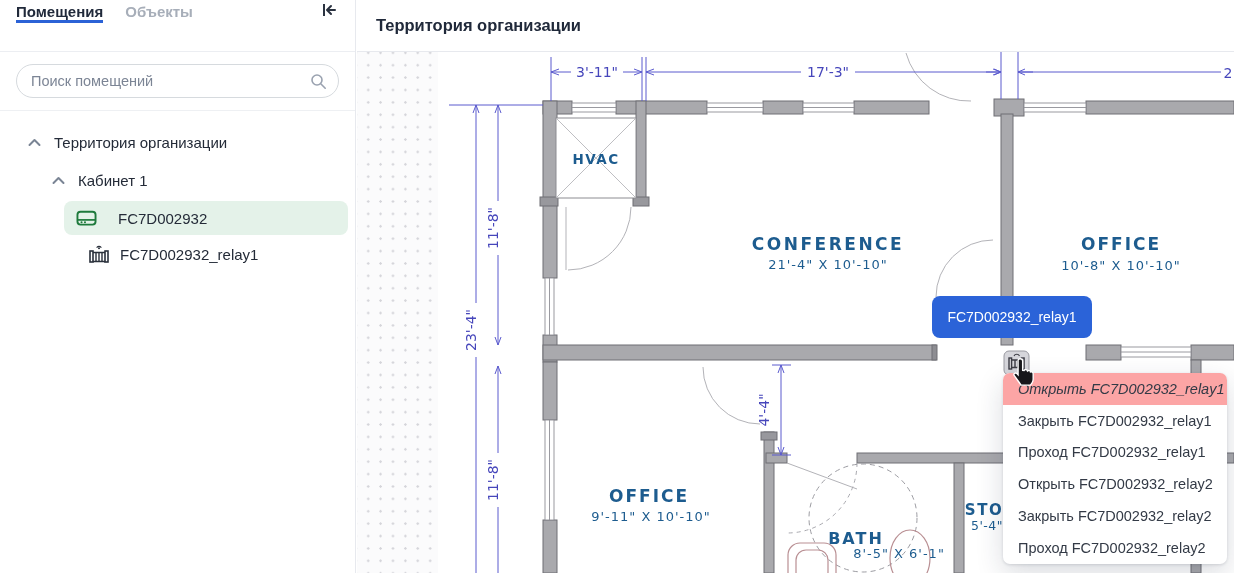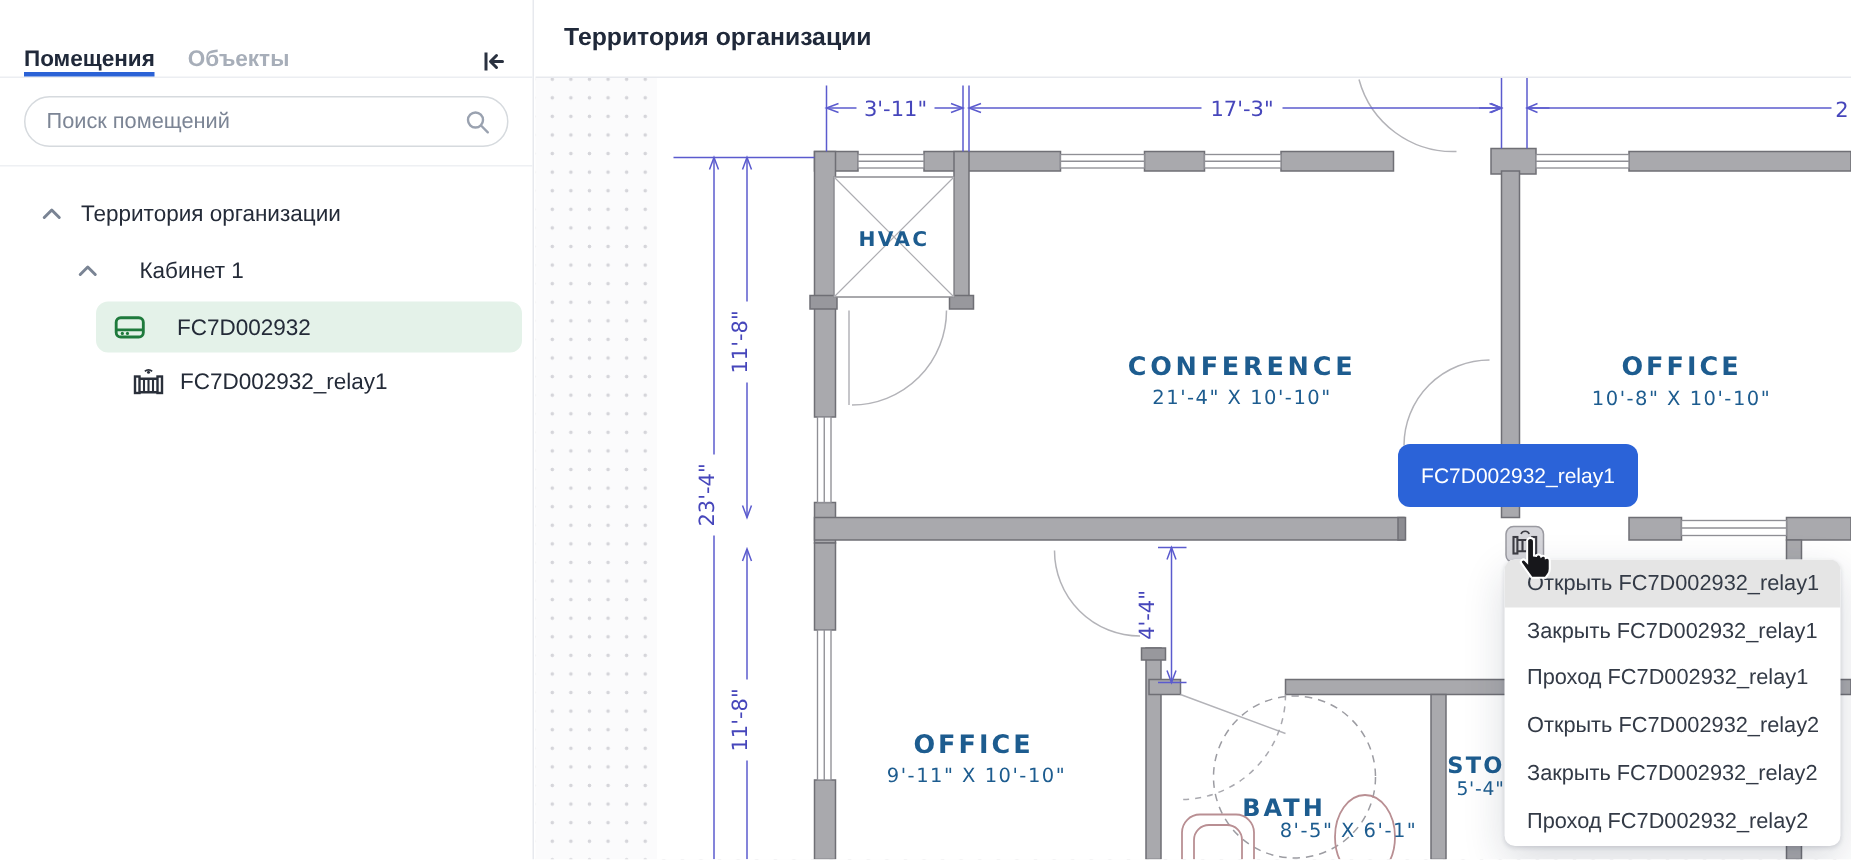--- a/index.html
+++ b/index.html
@@ -3,36 +3,36 @@
 <meta charset="utf-8">
 <style>
   * { margin:0; padding:0; box-sizing:border-box; }
   html,body { width:1234px; height:573px; overflow:hidden; background:#fff;
     font-family:"Liberation Sans","DejaVu Sans",sans-serif; }
   .app { position:relative; width:1234px; height:573px; background:#fff; }
 
   
   .sidebar { position:absolute; left:0; top:0; width:356px; height:573px;
     background:#fff; border-right:1px solid #e7e9ee; }
-  .tabs { display:flex; align-items:flex-end; height:52px; padding:0 16px;
+  .tabs { display:flex; align-items:flex-start; height:52px; padding:0 16px;
     border-bottom:1px solid #eceef2; }
   .tab { display:flex; align-items:center; font-size:15px; margin-right:22px;
     color:#a7aeb9; font-weight:700; cursor:pointer; border-bottom:3px solid transparent; padding-top:3px; }
   .tab.active { color:#20293a; font-weight:700; border-bottom-color:#2b62d6; }
   .collapse-btn { margin-left:auto; display:flex; align-items:center; cursor:pointer; }
   .search-wrap { padding:12px 16px 12px 16px; border-bottom:1px solid #eef0f3; position:relative; }
   .search-input { width:100%; height:34px; border:1px solid #d6dade; border-radius:17px;
     padding:0 38px 0 14px; font-size:14.5px; color:#333; outline:none;
     font-family:"Liberation Sans","DejaVu Sans",sans-serif; }
   .search-input::placeholder { color:#7c8595; }
   .search-icon { position:absolute; right:28px; top:21px; }
   .tree { padding-top:14px; }
   .tree-row { display:flex; align-items:center; font-size:15px; color:#242b38; height:34px; cursor:pointer; }
   .tr-territory { padding-left:28px; gap:13px; }
-  .tr-cabinet { padding-left:52px; gap:28px; margin-top:4px; }
+  .tr-cabinet { padding-left:52px; gap:13px; margin-top:4px; }
   .tr-device { margin:4px 7px 0 64px; background:#e4f2e9; border-radius:8px; padding:0 11px; gap:20px; }
   .tr-relay { padding-left:87px; gap:9px; margin-top:2px; }
 
   
   .main-header { position:absolute; left:357px; top:0; width:877px; height:52px;
     background:#fff; border-bottom:1px solid #e7e9ee; display:flex; align-items:center; padding-left:19px; }
   .main-title { font-size:16.5px; font-weight:700; color:#20293a; }
   .canvas { position:absolute; left:357px; top:52px; width:877px; height:521px;
     background-color:#fbfbfc;
     background-image:radial-gradient(#d5d5da 1.1px, rgba(0,0,0,0) 1.4px);
@@ -43,21 +43,21 @@
   .map-tooltip { position:absolute; left:575px; top:244px; width:160px; height:42px;
     background:#2b63d8; border-radius:8px; color:#fff; font-size:14px;
     display:flex; align-items:center; justify-content:center; z-index:6; }
 
   
   .ctx-menu { position:absolute; left:646px; top:321px; width:224px; z-index:7;
     background:#fff; border-radius:7px; list-style:none; overflow:hidden;
     box-shadow:0 1px 3px rgba(25,35,60,.14), 0 10px 28px rgba(25,35,60,.16); }
   .ctx-menu li { height:31.8px; display:flex; align-items:center; padding-left:15px;
     font-size:14.5px; color:#333a46; cursor:pointer; white-space:nowrap; }
-  .ctx-menu li.hl { background:#e5e5e5; }
+  .ctx-menu li.hl { background:#fca5a5;font-style:italic; }
 
   .cursor-hand { position:absolute; left:652px; top:305px; z-index:9; }
 </style>
 </head>
 <body>
 
 <div class="app">
 
   <div class="sidebar">
     <div class="tabs">

